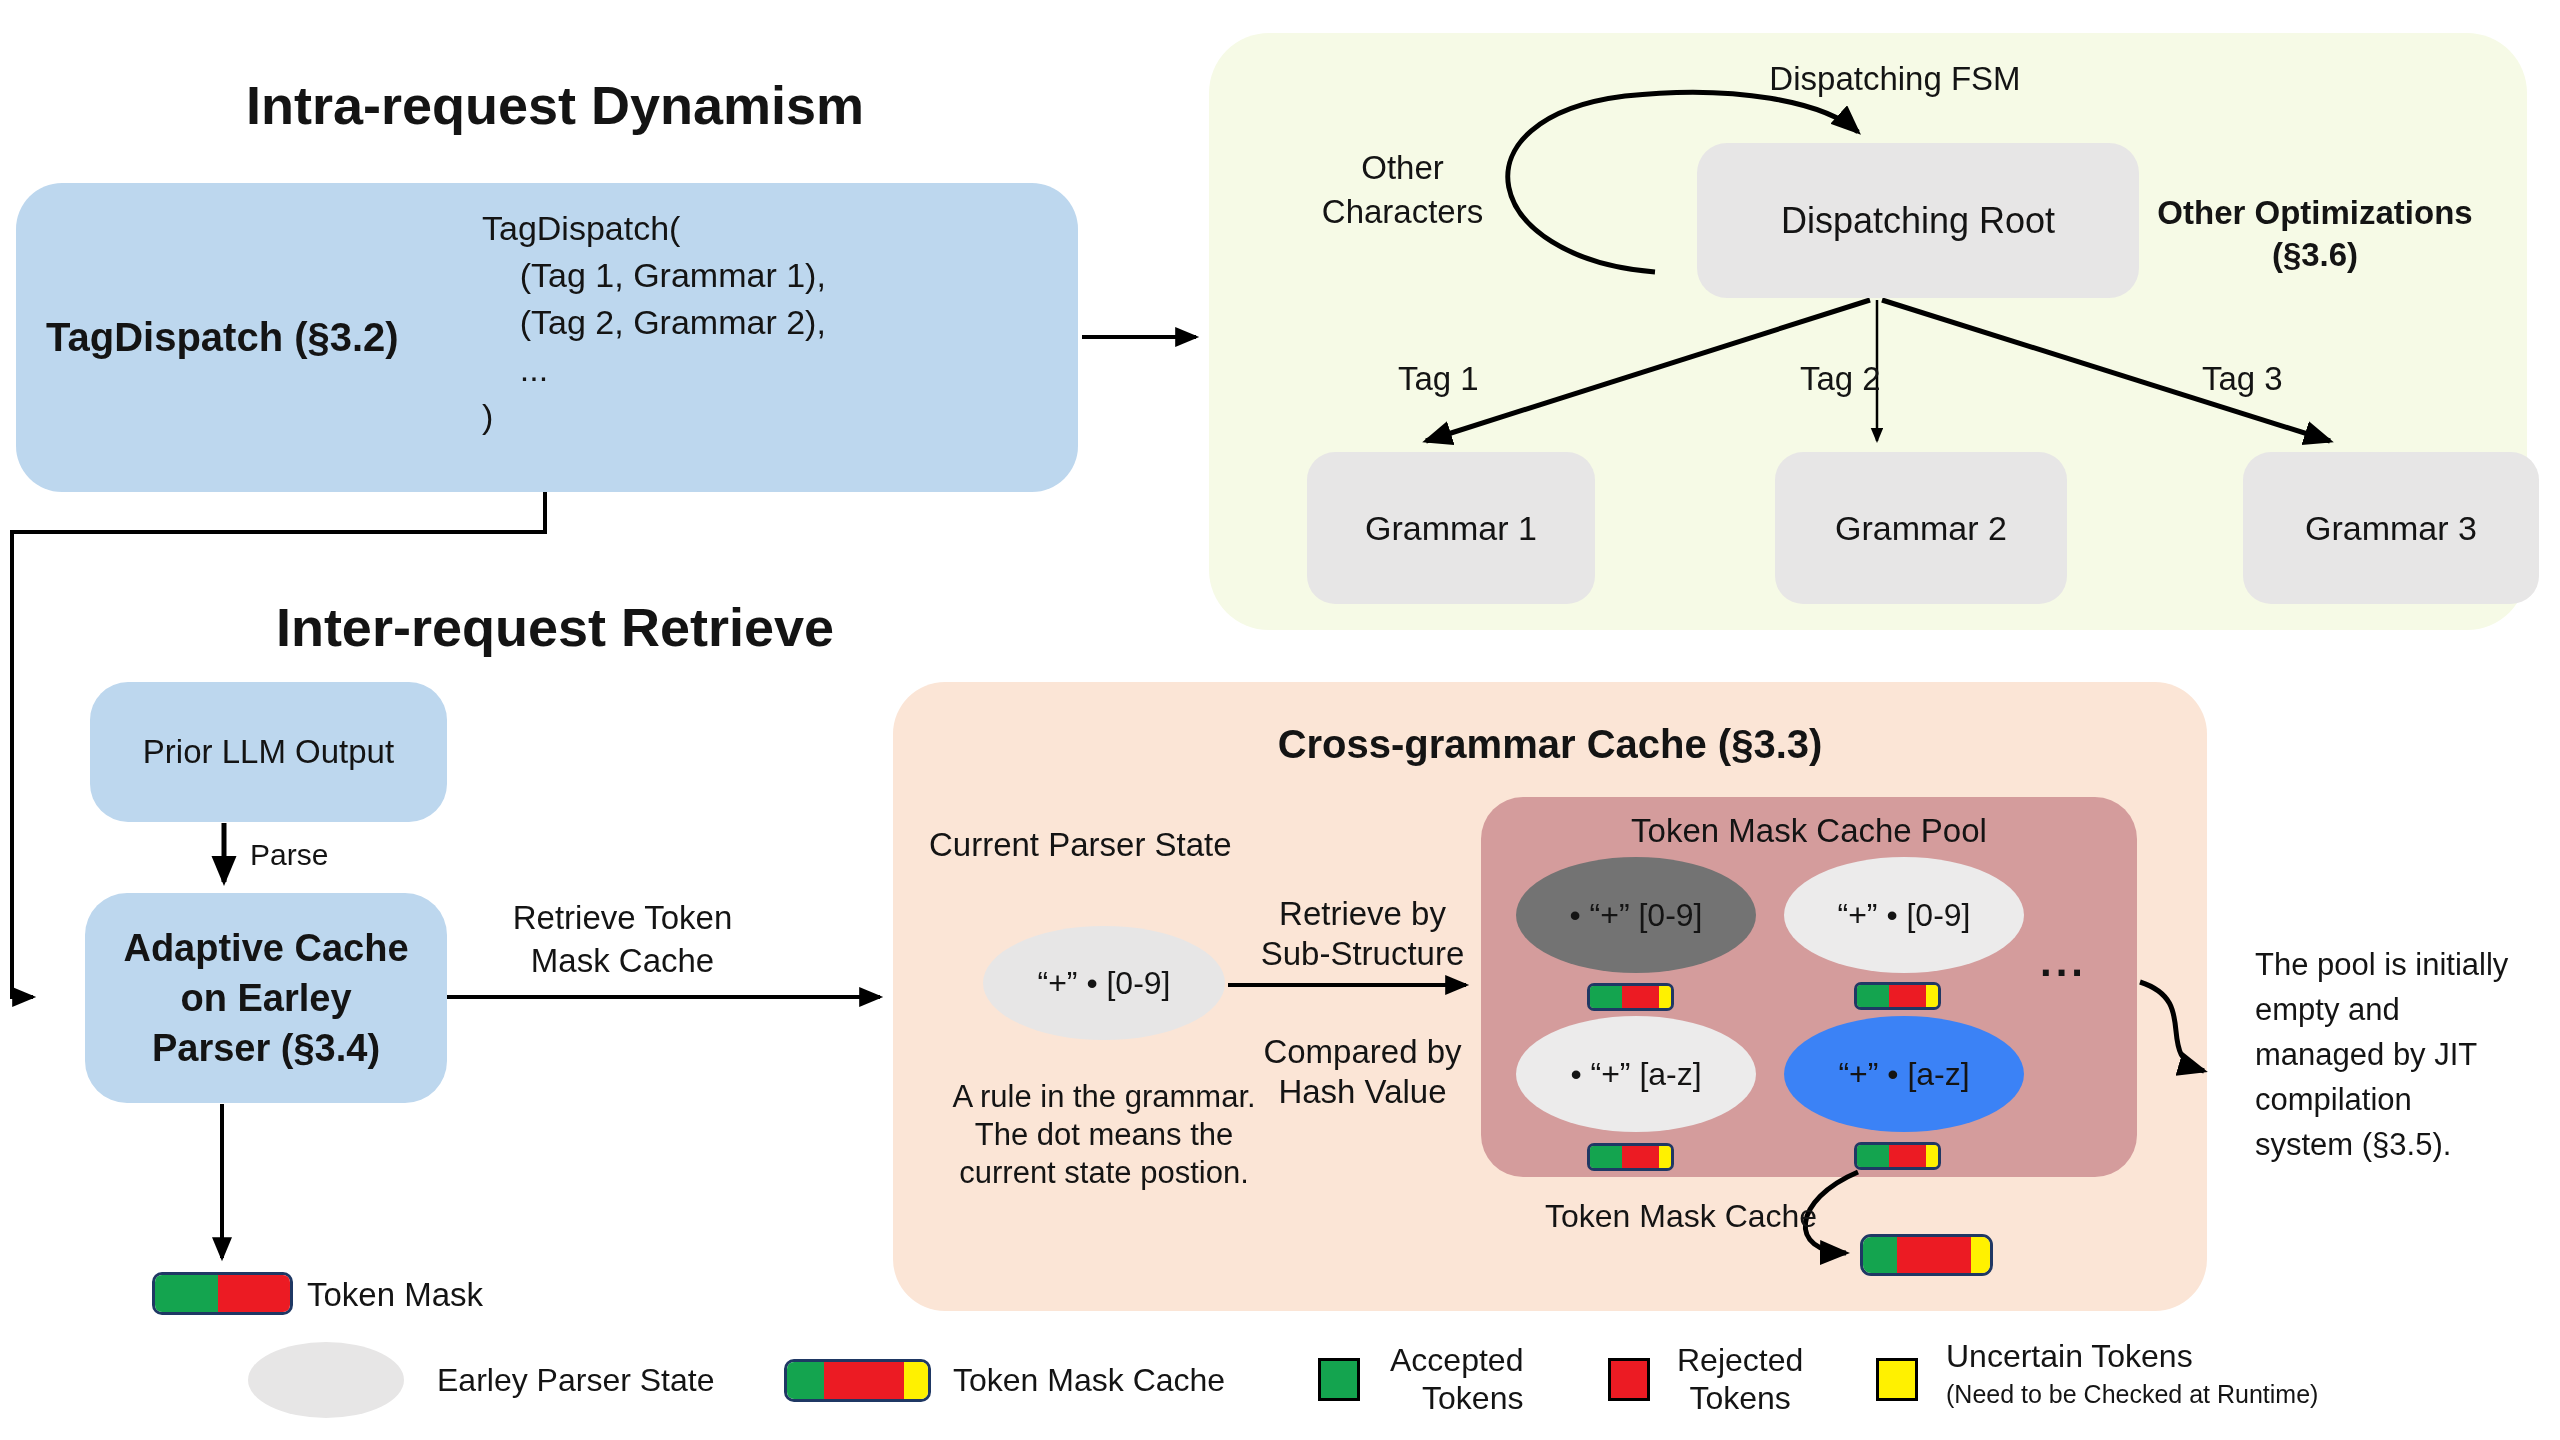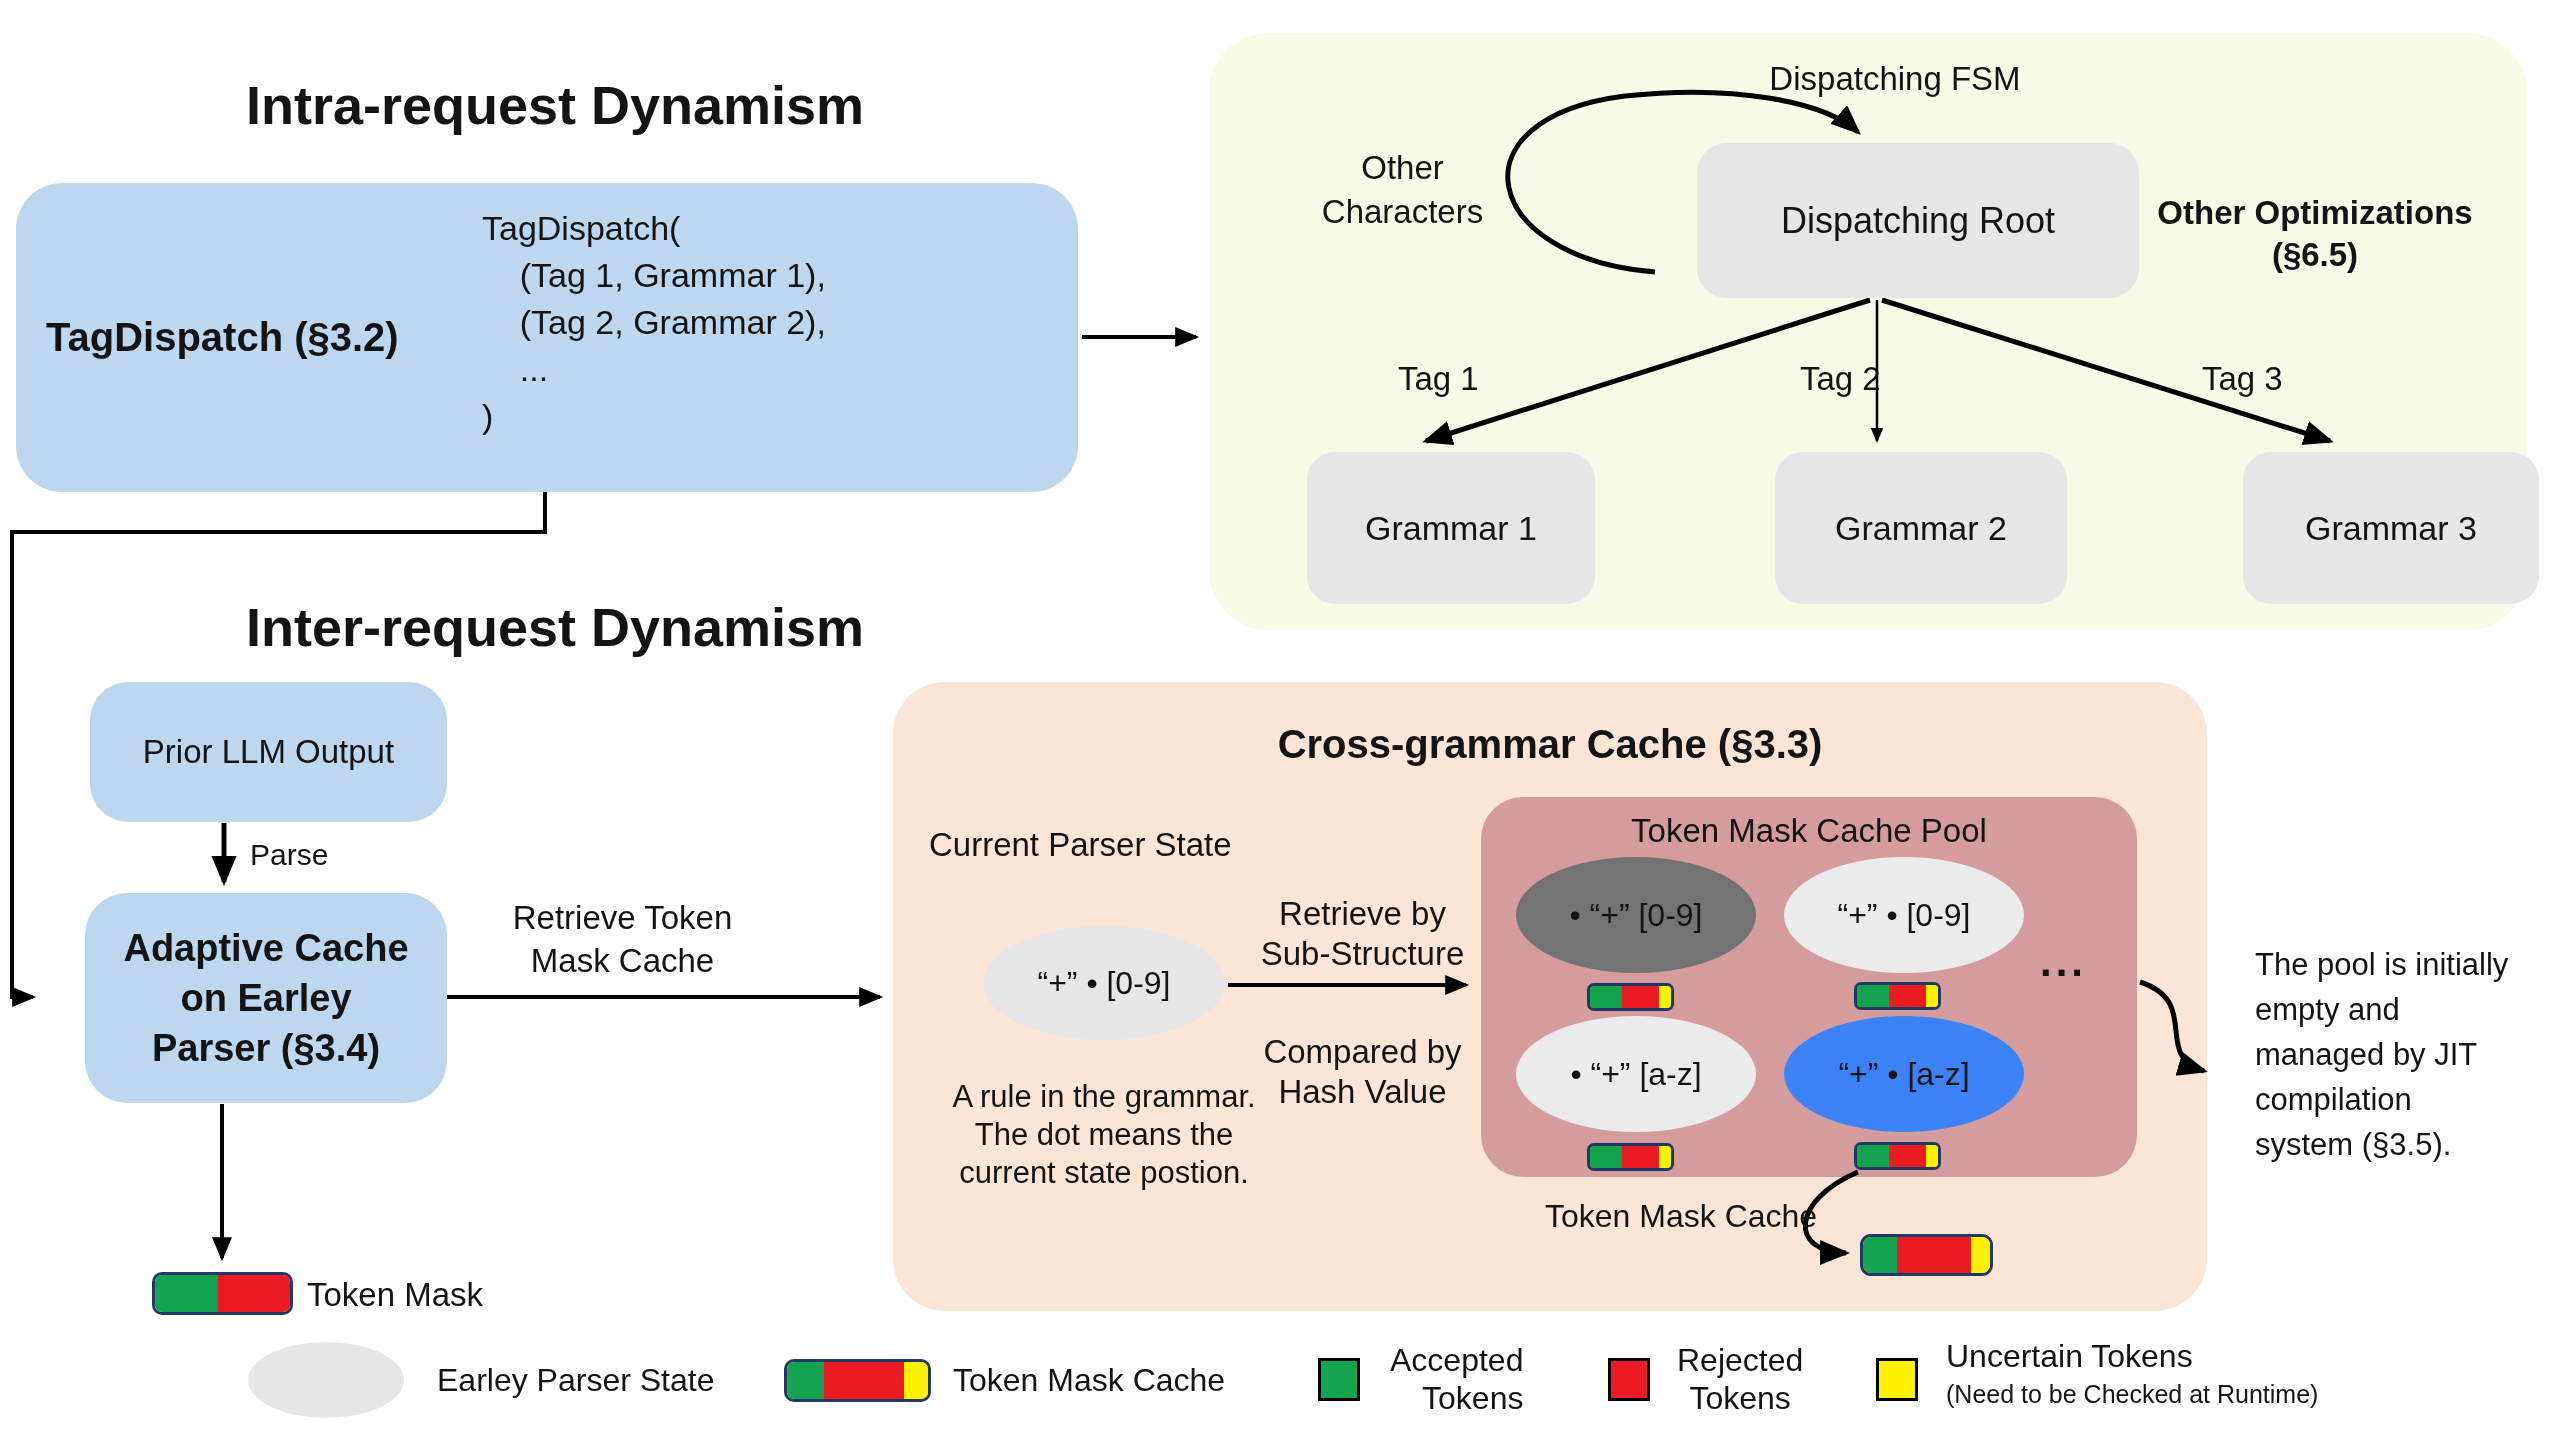--- a/index.html
+++ b/index.html
@@ -59,38 +59,38 @@
     <path d="M1228 985 H1466" stroke="#000" stroke-width="4" fill="none" marker-end="url(#ah)"></path>
 
     <path d="M222 1104 V1258" stroke="#000" stroke-width="4" fill="none" marker-end="url(#ah)"></path>
 
     <path d="M1858 1172 C 1792 1200, 1788 1252, 1846 1253" stroke="#000" stroke-width="5" fill="none" marker-end="url(#ah)"></path>
 
     <path d="M2140 982 C 2202 1002, 2152 1056, 2204 1071" stroke="#000" stroke-width="5" fill="none" marker-end="url(#ah)"></path>
   </svg>
 
   <div class="lbl bold center" style="left:160px;top:74px;width:790px;font-size:54px;">Intra-request Dynamism</div>
-  <div class="lbl bold center" style="left:160px;top:596px;width:790px;font-size:54px;">Inter-request Dynamism</div>
+  <div class="lbl bold center" style="left:160px;top:596px;width:790px;font-size:54px;">Inter-request Retrieve</div>
 
   <div class="node blue" style="left:16px;top:183px;width:1062px;height:309px;"></div>
   <div class="lbl bold" style="left:46px;top:315px;font-size:40px;">TagDispatch (§3.2)</div>
   <div class="lbl code" style="left:482px;top:205px;">TagDispatch(
     (Tag 1, Grammar 1),
     (Tag 2, Grammar 2),
     ...
 )</div>
 
   <div class="lbl center" style="left:1695px;top:60px;width:400px;font-size:33px;">Dispatching FSM</div>
   <div class="lbl center" style="left:1295px;top:146px;width:215px;font-size:33px;line-height:44px;">Other
 Characters</div>
   <div class="node gray roundbox" style="left:1653px;top:143px;width:442px;height:155px;border-radius:30px;">
     <span class="lbl" style="position:static;font-size:36px;">Dispatching Root</span>
   </div>
   <div class="lbl bold center" style="left:2120px;top:192px;width:390px;font-size:33px;line-height:42px;">Other Optimizations
-(§6.5)</div>
+(§3.6)</div>
 
   <div class="lbl" style="left:1398px;top:360px;font-size:33px;">Tag 1</div>
   <div class="lbl" style="left:1800px;top:360px;font-size:33px;">Tag 2</div>
   <div class="lbl" style="left:2202px;top:360px;font-size:33px;">Tag 3</div>
 
   <div class="node gray roundbox" style="left:1263px;top:452px;width:288px;height:152px;">
     <span class="lbl" style="position:static;font-size:34px;">Grammar 1</span>
   </div>
   <div class="node gray roundbox" style="left:1731px;top:452px;width:292px;height:152px;">
     <span class="lbl" style="position:static;font-size:34px;">Grammar 2</span>

